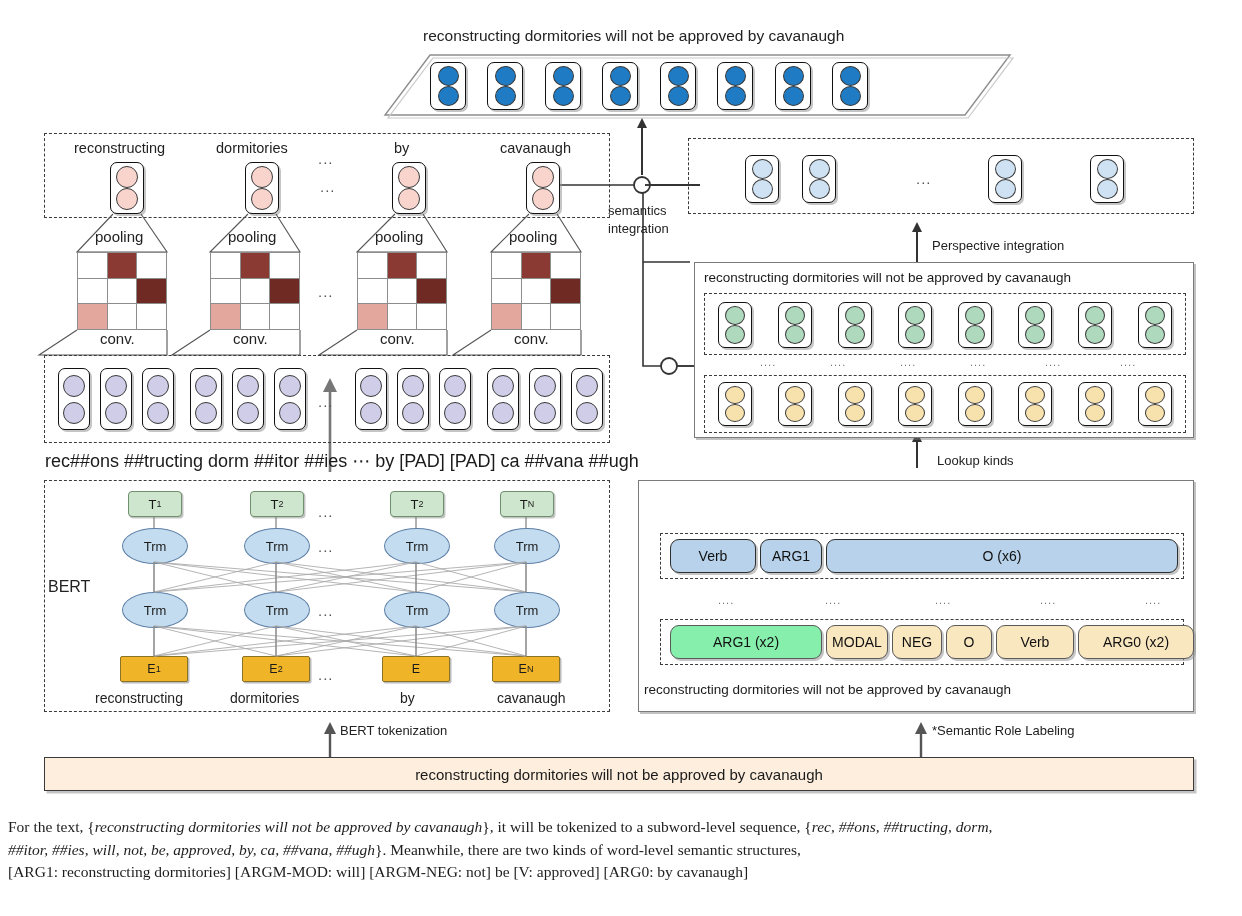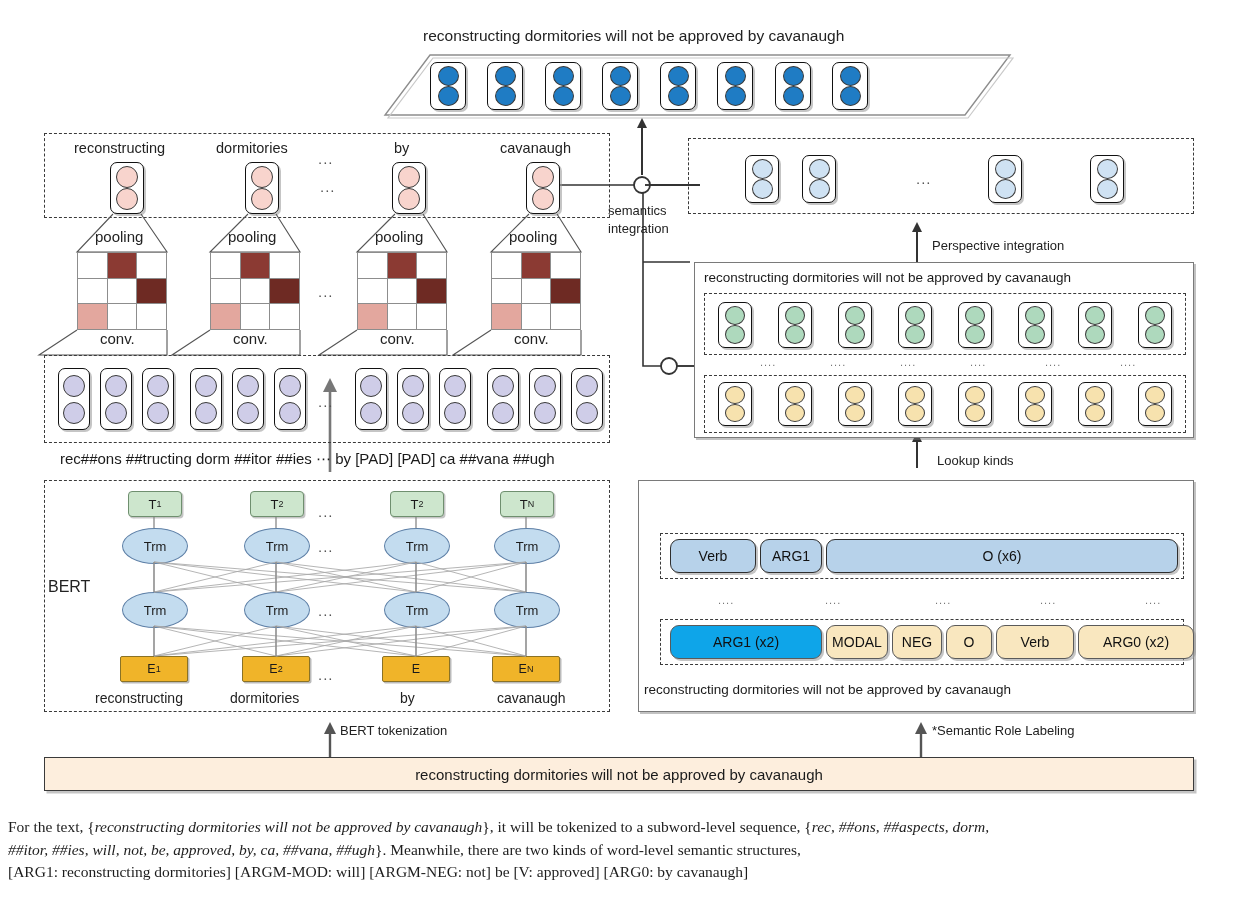--- a/index.html
+++ b/index.html
@@ -284,21 +284,21 @@
         <div class="dot" style="width:22px;height:22px;background:#cfcde8;"></div>
         <div class="dot" style="width:22px;height:22px;background:#cfcde8;"></div>
       </div>
       <div class="cap" style="left:571px;top:368px;width:32px;height:62px;">
         <div class="dot" style="width:22px;height:22px;background:#cfcde8;"></div>
         <div class="dot" style="width:22px;height:22px;background:#cfcde8;"></div>
       </div>
     </div>
   <div class="dots3" style="left:318px;top:393px;">...</div>
 
-  <div class="abs" style="left:60px;top:450px;width:566px;height:20px;font-size:15px;white-space:nowrap;">
+  <div class="abs" style="left:45px;top:450px;width:566px;height:20px;font-size:18px;white-space:nowrap;">
     <span>rec##ons ##tructing  dorm ##itor ##ies      ⋯ by [PAD] [PAD]     ca  ##vana  ##ugh</span>
   </div>
 
   <div class="dashbox" style="left:44px;top:480px;width:566px;height:232px;"></div>
   <div class="abs lbl" style="left:48px;top:578px;font-size:16px;">BERT</div>
   <div id="bertinner">
       <div class="abs" style="left:128px;top:491px;width:52px;height:24px;background:#cde6cd;border:1.3px solid #6f8f6f;border-radius:4px;display:flex;align-items:center;justify-content:center;font-size:13px;box-shadow:1.5px 1.5px 0 rgba(140,140,140,.5);">T<sub style="font-size:9px;">1</sub></div>
       <div class="abs" style="left:250px;top:491px;width:52px;height:24px;background:#cde6cd;border:1.3px solid #6f8f6f;border-radius:4px;display:flex;align-items:center;justify-content:center;font-size:13px;box-shadow:1.5px 1.5px 0 rgba(140,140,140,.5);">T<sub style="font-size:9px;">2</sub></div>
       <div class="abs" style="left:390px;top:491px;width:52px;height:24px;background:#cde6cd;border:1.3px solid #6f8f6f;border-radius:4px;display:flex;align-items:center;justify-content:center;font-size:13px;box-shadow:1.5px 1.5px 0 rgba(140,140,140,.5);">T<sub style="font-size:9px;">2</sub></div>
       <div class="abs" style="left:500px;top:491px;width:52px;height:24px;background:#cde6cd;border:1.3px solid #6f8f6f;border-radius:4px;display:flex;align-items:center;justify-content:center;font-size:13px;box-shadow:1.5px 1.5px 0 rgba(140,140,140,.5);">T<sub style="font-size:9px;">N</sub></div>
@@ -482,21 +482,21 @@
 
   <div class="solidbox" style="left:638px;top:480px;width:556px;height:232px;"></div>
   <div class="dashbox" style="left:660px;top:533px;width:524px;height:46px;"></div>
   <div class="dashbox" style="left:660px;top:619px;width:524px;height:46px;"></div>
   <div id="srlblue">
       <div class="srlpill" style="left:670px;top:539px;width:86px;height:34px;background:#b7d2ea;">Verb</div>
       <div class="srlpill" style="left:760px;top:539px;width:62px;height:34px;background:#b7d2ea;">ARG1</div>
       <div class="srlpill" style="left:826px;top:539px;width:352px;height:34px;background:#b7d2ea;">O (x6)</div>
     </div>
   <div id="srlyellow">
-      <div class="srlpill" style="left:670px;top:625px;width:152px;height:34px;background:#0ea5e9;border-color:#5a5a5a;">ARG1 (x2)</div>
+      <div class="srlpill" style="left:670px;top:625px;width:152px;height:34px;background:#86efac;border-color:#5a5a5a;">ARG1 (x2)</div>
       <div class="srlpill" style="left:826px;top:625px;width:62px;height:34px;background:#f9e7bf;border-color:#5a5a5a;">MODAL</div>
       <div class="srlpill" style="left:892px;top:625px;width:50px;height:34px;background:#f9e7bf;border-color:#5a5a5a;">NEG</div>
       <div class="srlpill" style="left:946px;top:625px;width:46px;height:34px;background:#f9e7bf;border-color:#5a5a5a;">O</div>
       <div class="srlpill" style="left:996px;top:625px;width:78px;height:34px;background:#f9e7bf;border-color:#5a5a5a;">Verb</div>
       <div class="srlpill" style="left:1078px;top:625px;width:116px;height:34px;background:#f9e7bf;border-color:#5a5a5a;">ARG0 (x2)</div>
     </div>
   <div id="srldots">
       <div class="dots3" style="left:718px;top:594px;font-size:11px;color:#777;">....</div>
       <div class="dots3" style="left:825px;top:594px;font-size:11px;color:#777;">....</div>
       <div class="dots3" style="left:935px;top:594px;font-size:11px;color:#777;">....</div>
@@ -506,21 +506,21 @@
   <div class="abs" style="left:644px;top:682px;width:548px;font-size:13.5px;white-space:nowrap;">reconstructing dormitories will      not     be     approved   by cavanaugh</div>
 
   <div class="abs" style="left:44px;top:757px;width:1150px;height:34px;border:1.6px solid #3a3a3a;
        box-sizing:border-box;background:#fdeedd;box-shadow:2.5px 2.5px 0 rgba(140,140,140,.5);
        display:flex;align-items:center;justify-content:center;font-size:15px;">
     <span>reconstructing dormitories will not be approved by cavanaugh</span>
   </div>
 
   <div class="caption">
     <div>
-      <span>For the text, {</span><i>reconstructing dormitories will not be approved by cavanaugh</i><span>}, it will be tokenized to a subword-level sequence, {</span><i>rec, ##ons, ##aspects, dorm,</i>
+      <span>For the text, {</span><i>reconstructing dormitories will not be approved by cavanaugh</i><span>}, it will be tokenized to a subword-level sequence, {</span><i>rec, ##ons, ##tructing, dorm,</i>
     </div>
     <div>
       <i>##itor, ##ies, will, not, be, approved, by, ca, ##vana, ##ugh</i><span>}. Meanwhile, there are two kinds of word-level semantic structures,</span>
     </div>
     <div>[ARG1: reconstructing dormitories] [ARGM-MOD: will] [ARGM-NEG: not] be [V: approved] [ARG0: by cavanaugh]</div>
   </div>
 
 </div>
 
 </body></html>

